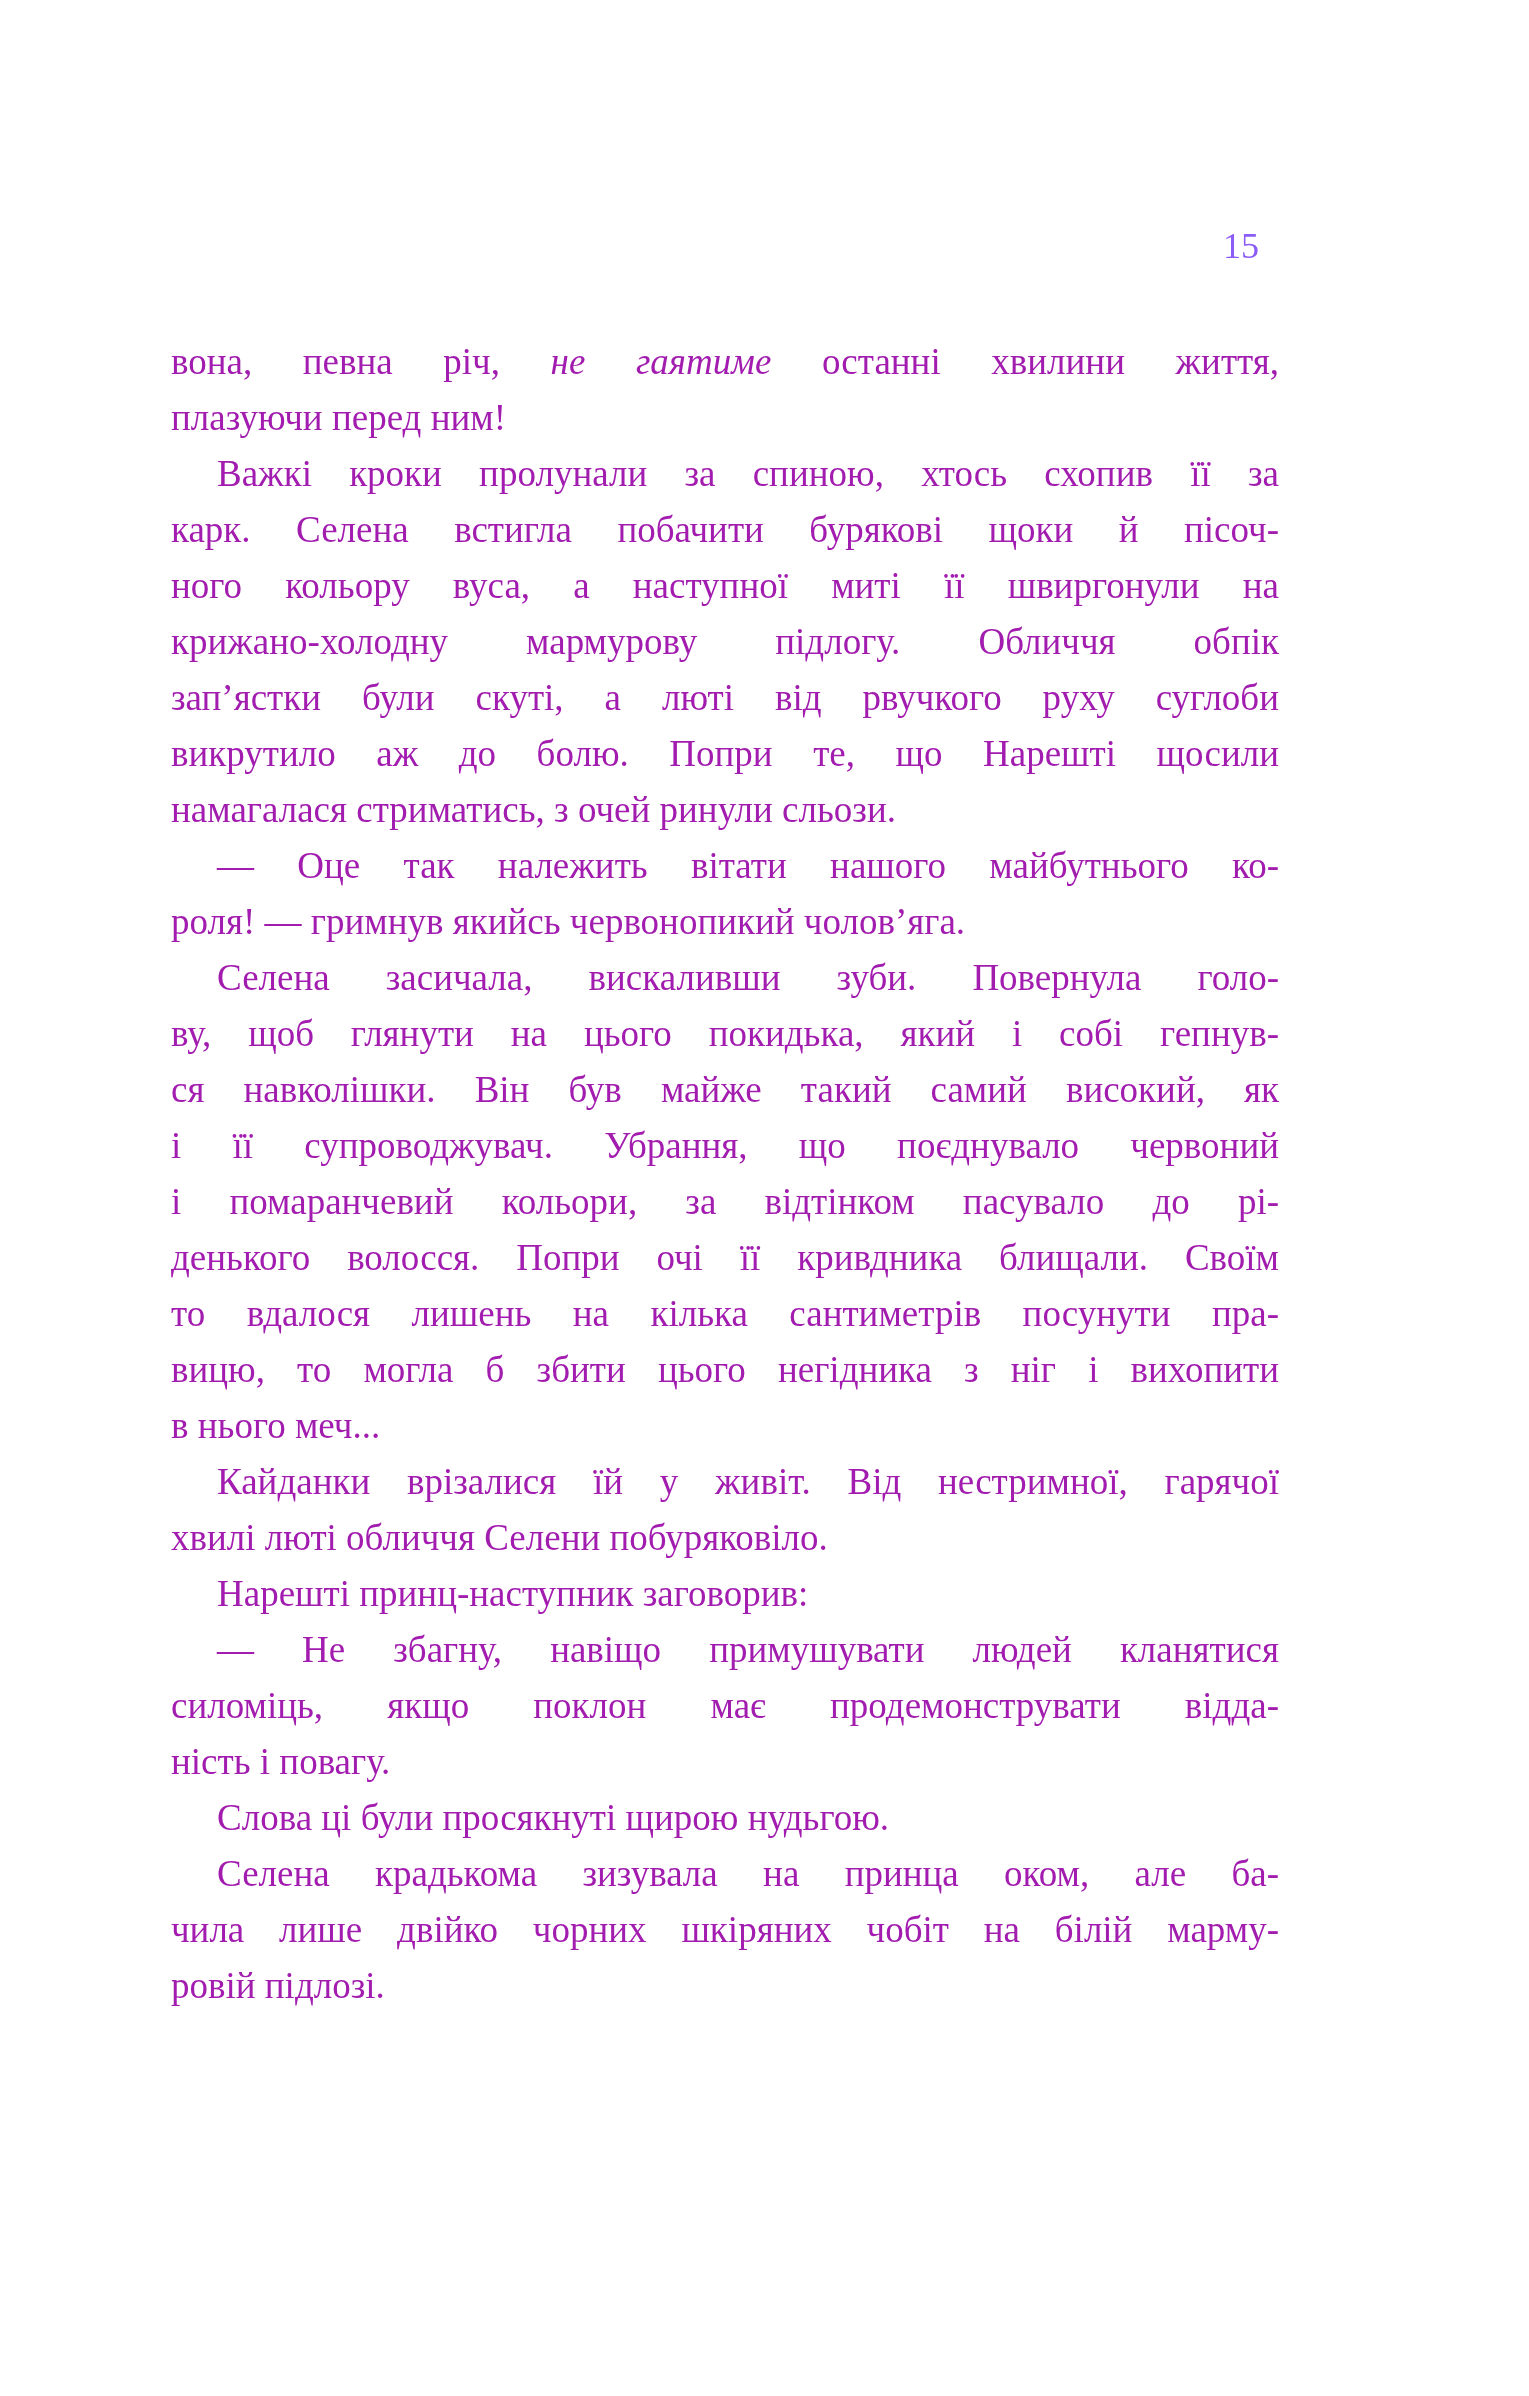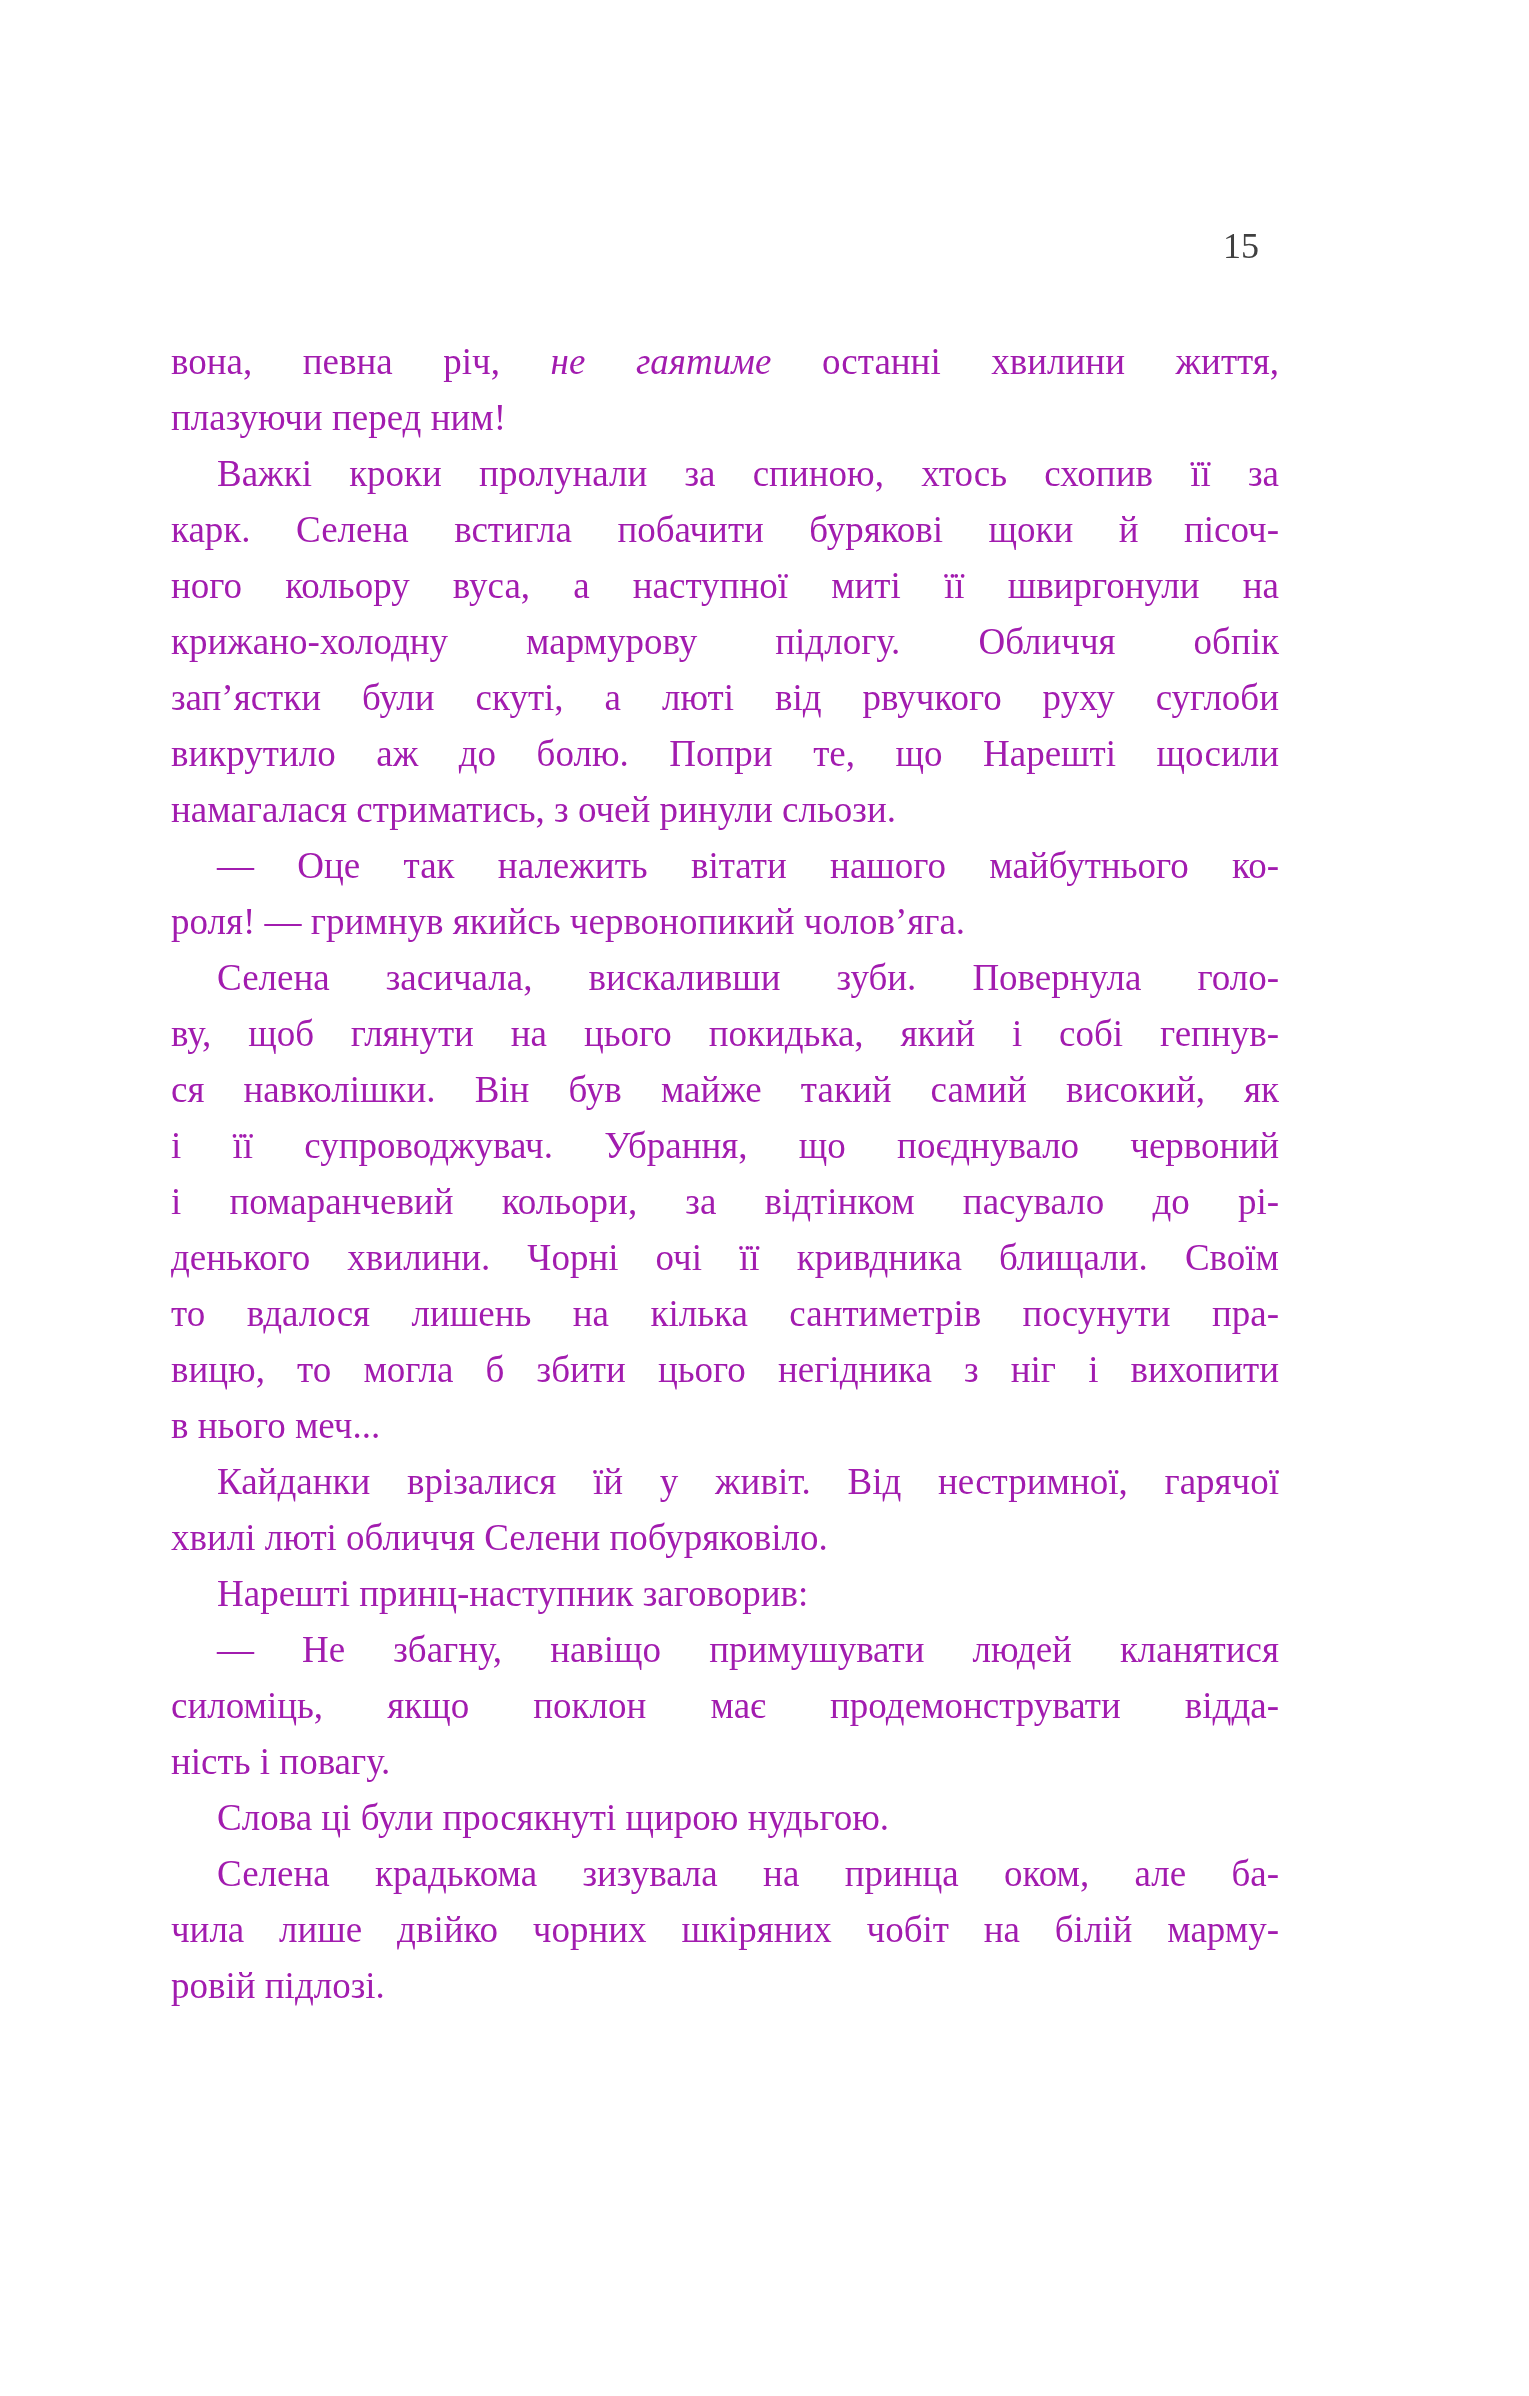--- a/index.html
+++ b/index.html
@@ -15,21 +15,21 @@
     font-family: "Liberation Serif", "DejaVu Serif", serif;
     color: #1b1b1b;
     overflow: hidden;
   }
   .page-number {
     position: absolute;
     left: 1223px;
     top: 227px;
     font-size: 36px;
     line-height: 39px;
-    color: #404040;
+    color: #8b5cf6;
   }
   .body-text {
     position: absolute;
     left: 171px;
     top: 334px;
     width: 1108px;
     font-size: 37px;
     line-height: 56px;
     color: #a21caf;
   }
@@ -66,21 +66,21 @@
       <div class="line"><span>зап’ястки були скуті, а люті від рвучкого руху суглоби</span></div>
       <div class="line"><span>викрутило аж до болю. Попри те, що Нарешті щосили</span></div>
       <div class="line last"><span>намагалася стриматись, з очей ринули сльози.</span></div>
       <div class="line indent"><span>— Оце так належить вітати нашого майбутнього ко-</span></div>
       <div class="line last"><span>роля! — гримнув якийсь червонопикий чолов’яга.</span></div>
       <div class="line indent"><span>Селена засичала, вискаливши зуби. Повернула голо-</span></div>
       <div class="line"><span>ву, щоб глянути на цього покидька, який і собі гепнув-</span></div>
       <div class="line"><span>ся навколішки. Він був майже такий самий високий, як</span></div>
       <div class="line"><span>і її супроводжувач. Убрання, що поєднувало червоний</span></div>
       <div class="line"><span>і помаранчевий кольори, за відтінком пасувало до рі-</span></div>
-      <div class="line"><span>денького хвилини. Чорні очі її кривдника блищали. Своїм</span></div>
+      <div class="line"><span>денького волосся. Попри очі її кривдника блищали. Своїм</span></div>
       <div class="line"><span>то вдалося лишень на кілька сантиметрів посунути пра-</span></div>
       <div class="line"><span>вицю, то могла б збити цього негідника з ніг і вихопити</span></div>
       <div class="line last"><span>в нього меч...</span></div>
       <div class="line indent"><span>Кайданки врізалися їй у живіт. Від нестримної, гарячої</span></div>
       <div class="line last"><span>хвилі люті обличчя Селени побуряковіло.</span></div>
       <div class="line indent last"><span>Нарешті принц-наступник заговорив:</span></div>
       <div class="line indent"><span>— Не збагну, навіщо примушувати людей кланятися</span></div>
       <div class="line"><span>силоміць, якщо поклон має продемонструвати відда-</span></div>
       <div class="line last"><span>ність і повагу.</span></div>
       <div class="line indent last"><span>Слова ці були просякнуті щирою нудьгою.</span></div>

